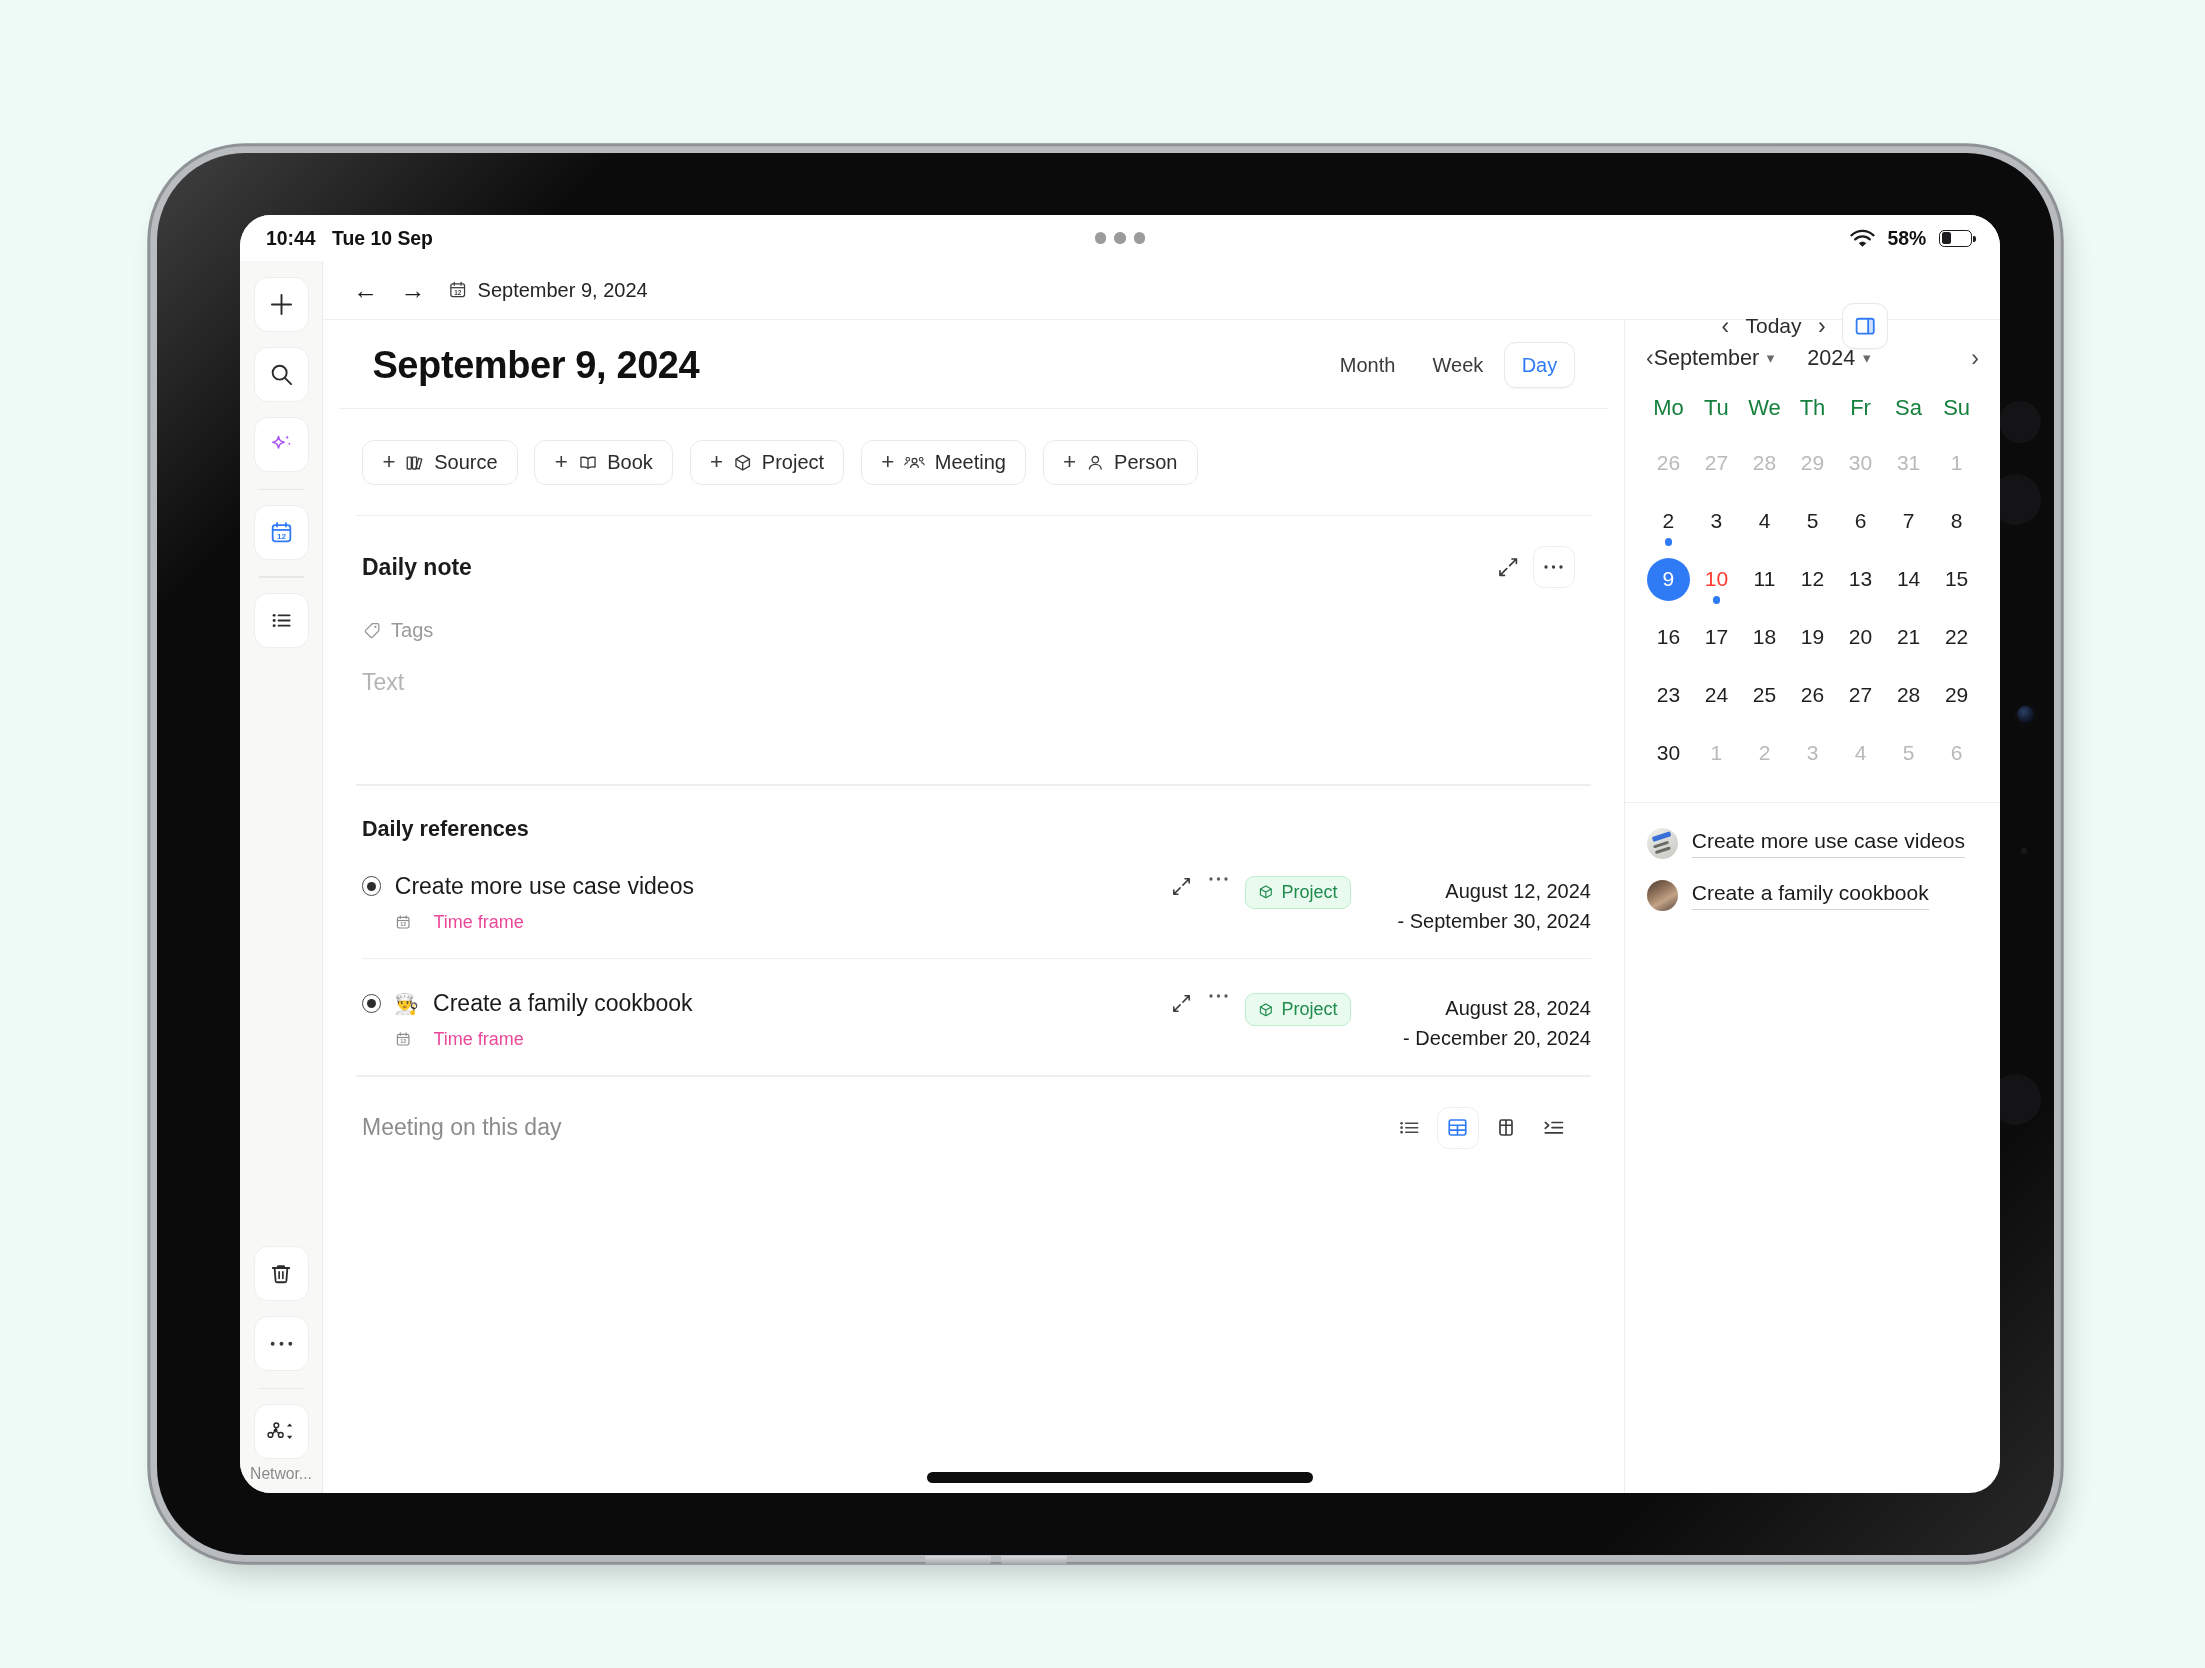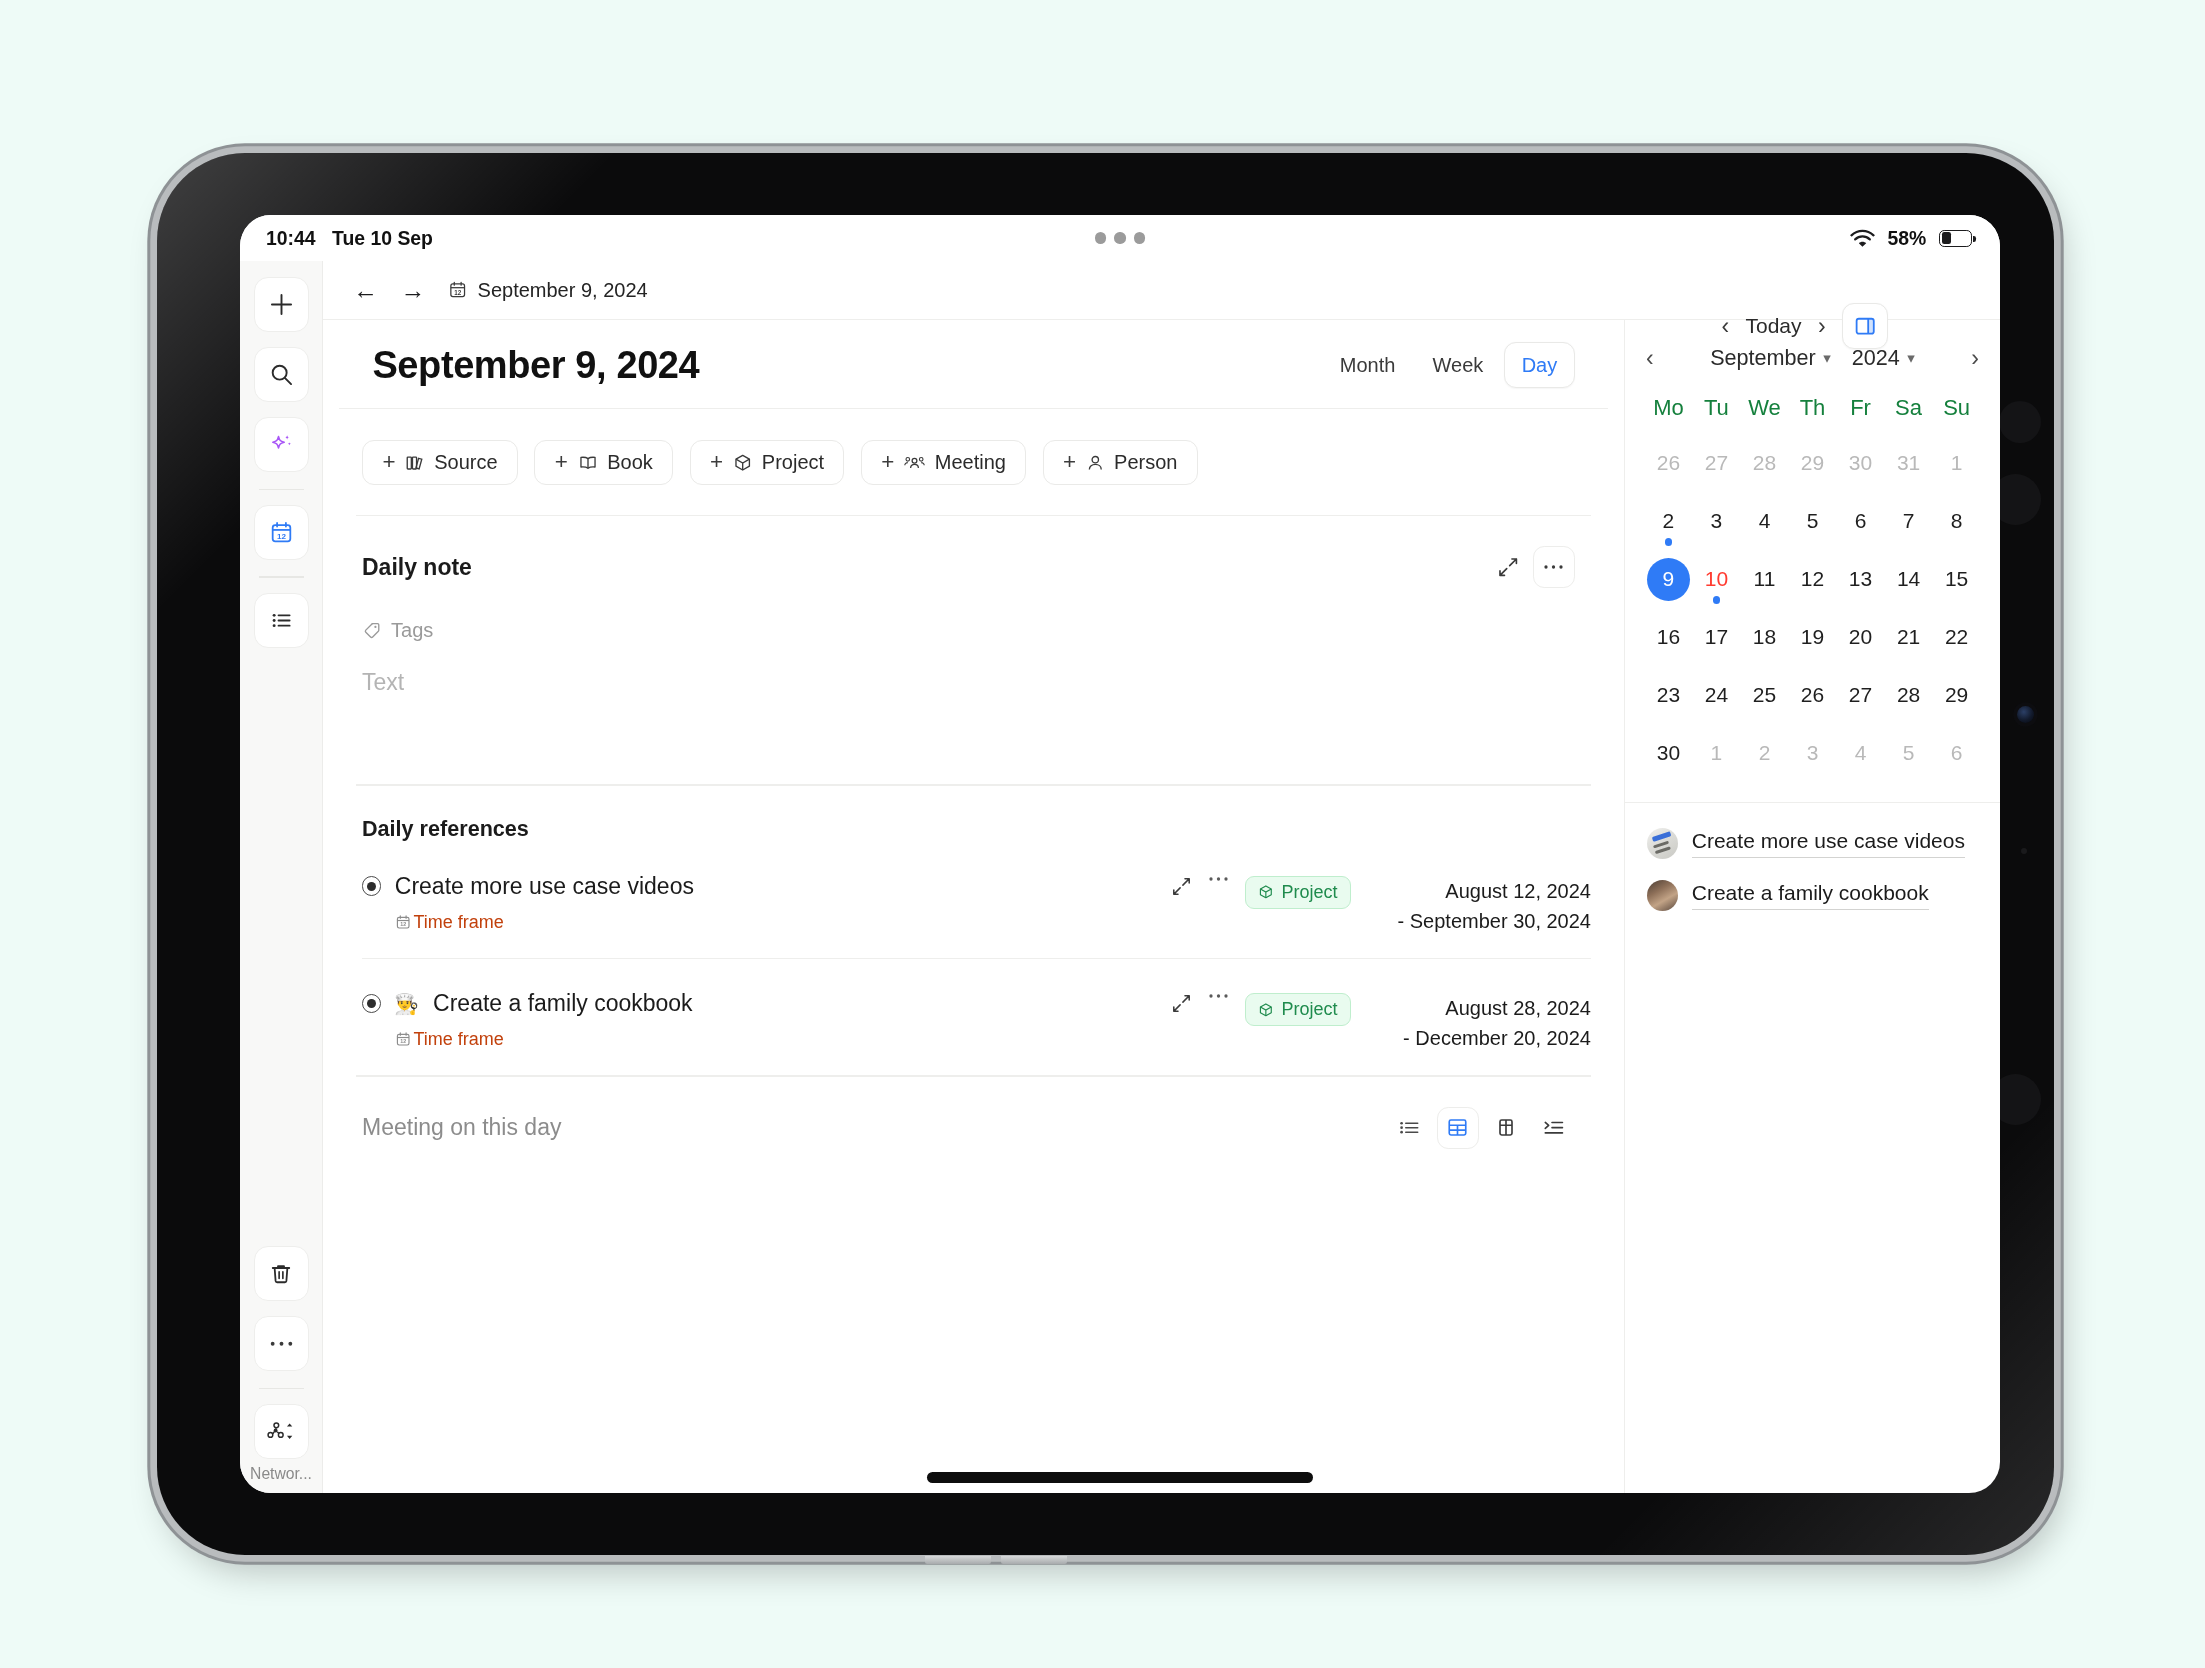--- a/index.html
+++ b/index.html
@@ -160,41 +160,41 @@
   .ref-row { display:flex; align-items:flex-start; padding: 31px 0 22.4px 0; }
   .ref-left { display:flex; flex-direction:column; gap:12px; min-width:0; flex:1; }
   .ref-line1 { display:flex; align-items:center; gap:13.4px; }
   .radio {
     width:19.4px; height:19.4px; border-radius:50%; border:1.9px solid #4b4b4b;
     display:flex; align-items:center; justify-content:center; flex-shrink:0;
   }
   .radio i { width:9px; height:9px; border-radius:50%; background:#2d2d2d; display:block; }
   .ref-name { font-size:23px; color:#1b1b1b; }
   .ref-emoji { font-size:20px; }
-  .ref-sub { display:flex; align-items:center; gap:2px; font-size:18px; color:#c2410c; margin-left:33px; }
+  .ref-sub { display:flex; align-items:center; gap:22px; font-size:18px; color:#ec4899; margin-left:33px; }
   .ref-right { display:flex; align-items:flex-start; gap:16.4px; padding-top:3px; }
   .badge {
     display:flex; align-items:center; gap:7.5px;
     background:#e9fbef; border:1.1px solid #bfeecd; color:#1f8b4d;
     border-radius:9px; padding: 5.2px 12px; font-size:18px; white-space:nowrap;
   }
   .ref-dates { font-size:20px; color:#1b1b1b; text-align:right; line-height:1.5; min-width:224px; }
 
   
   #created { padding: 30px 0 0 6px; display:flex; align-items:center; }
   #created-title { font-size:23px; color:#8c8c8c; }
   #created-views { margin-left:auto; display:flex; align-items:center; gap:6px; padding-right:16.4px; }
   .vbtn { width:42px; height:42px; border-radius:11.2px; display:flex; align-items:center; justify-content:center; cursor:pointer; }
   .vbtn.active { background:#fff; border:1.1px solid #ededeb; }
 
   
   #rightpanel { width: 376px; border-left:1.1px solid #eeeeec; flex-shrink:0; display:flex; flex-direction:column; }
   #cal-head { display:flex; align-items:center; padding: 25px 21px 19.4px 21px; }
   .cal-nav { font-size:23px; color:#4a4a4a; cursor:pointer; line-height:1; }
-  #cal-selects { flex:1; display:flex; justify-content:center; gap:21px; }
+  #cal-selects { flex:1; display:flex; justify-content:flex-start; gap:33px; }
   .cal-select { display:flex; align-items:center; gap:7.5px; font-size:21.6px; color:#2b2b2b; cursor:pointer; }
   .chev { font-size:15px; color:#6a6a6a; }
 
   #calgrid { padding: 4.5px 19.4px 19.4px 19.4px; }
   .cal-row { display:grid; grid-template-columns: repeat(7, 1fr); }
   .dow { text-align:center; font-size:22px; color:#15803d; padding-bottom:13.4px; }
   .daycell { height: 58px; display:flex; flex-direction:column; align-items:center; justify-content:center; position:relative; cursor:pointer; }
   .daynum { font-size:21px; color:#1f1f1f; width:43px; height:43px; border-radius:50%; display:flex; align-items:center; justify-content:center; }
   .daycell.muted .daynum { color:#b9b9b9; }
   .daycell.today .daynum { color:#ff3b30; }

